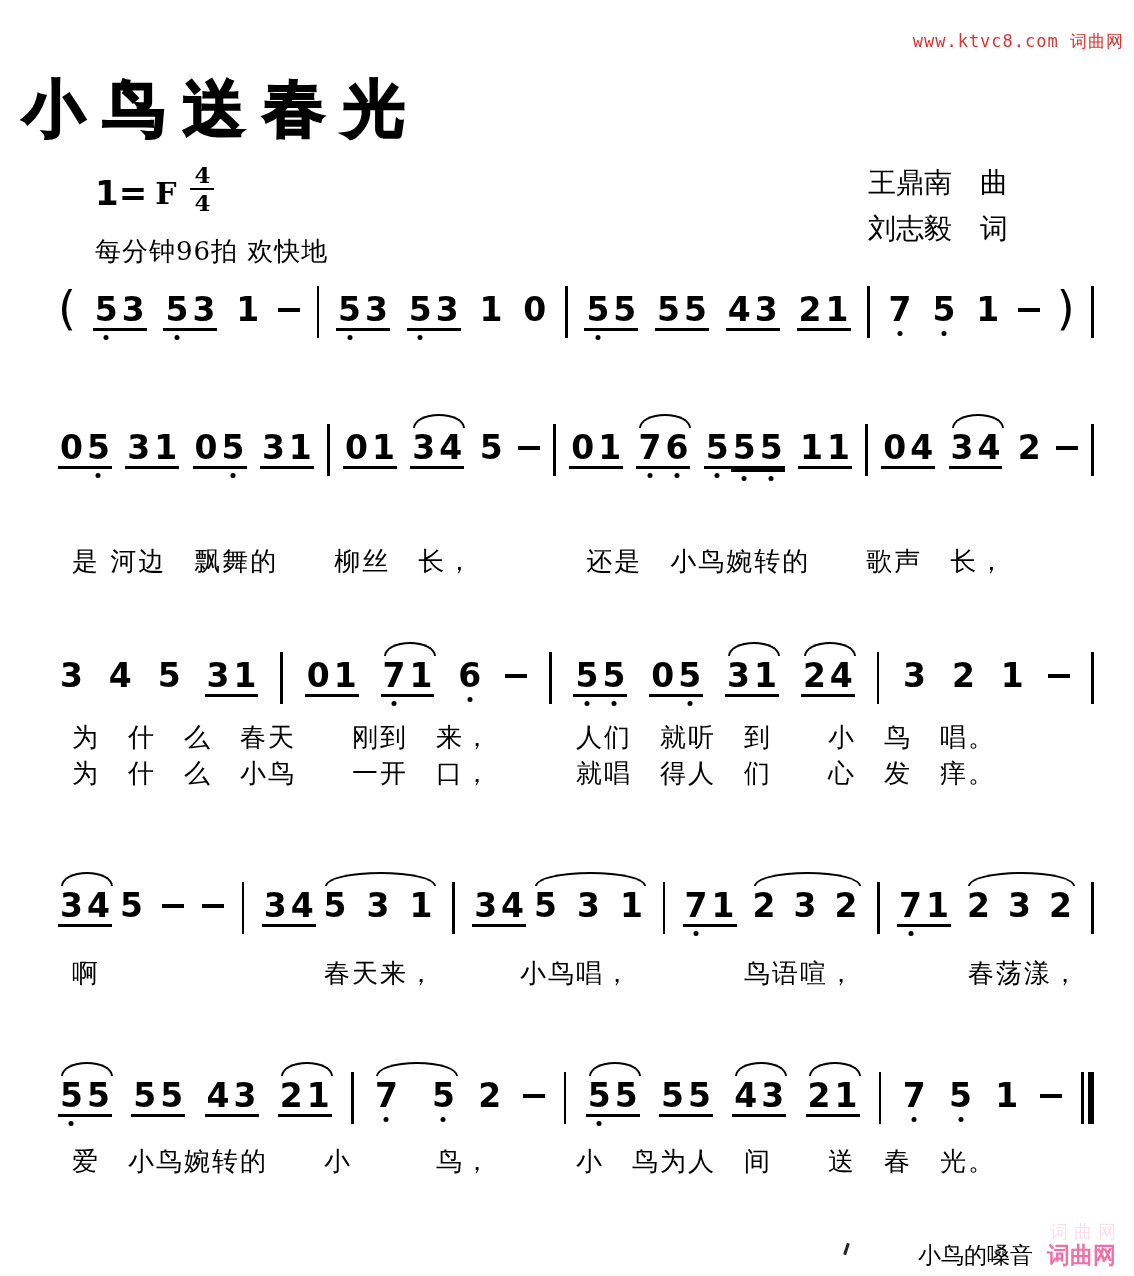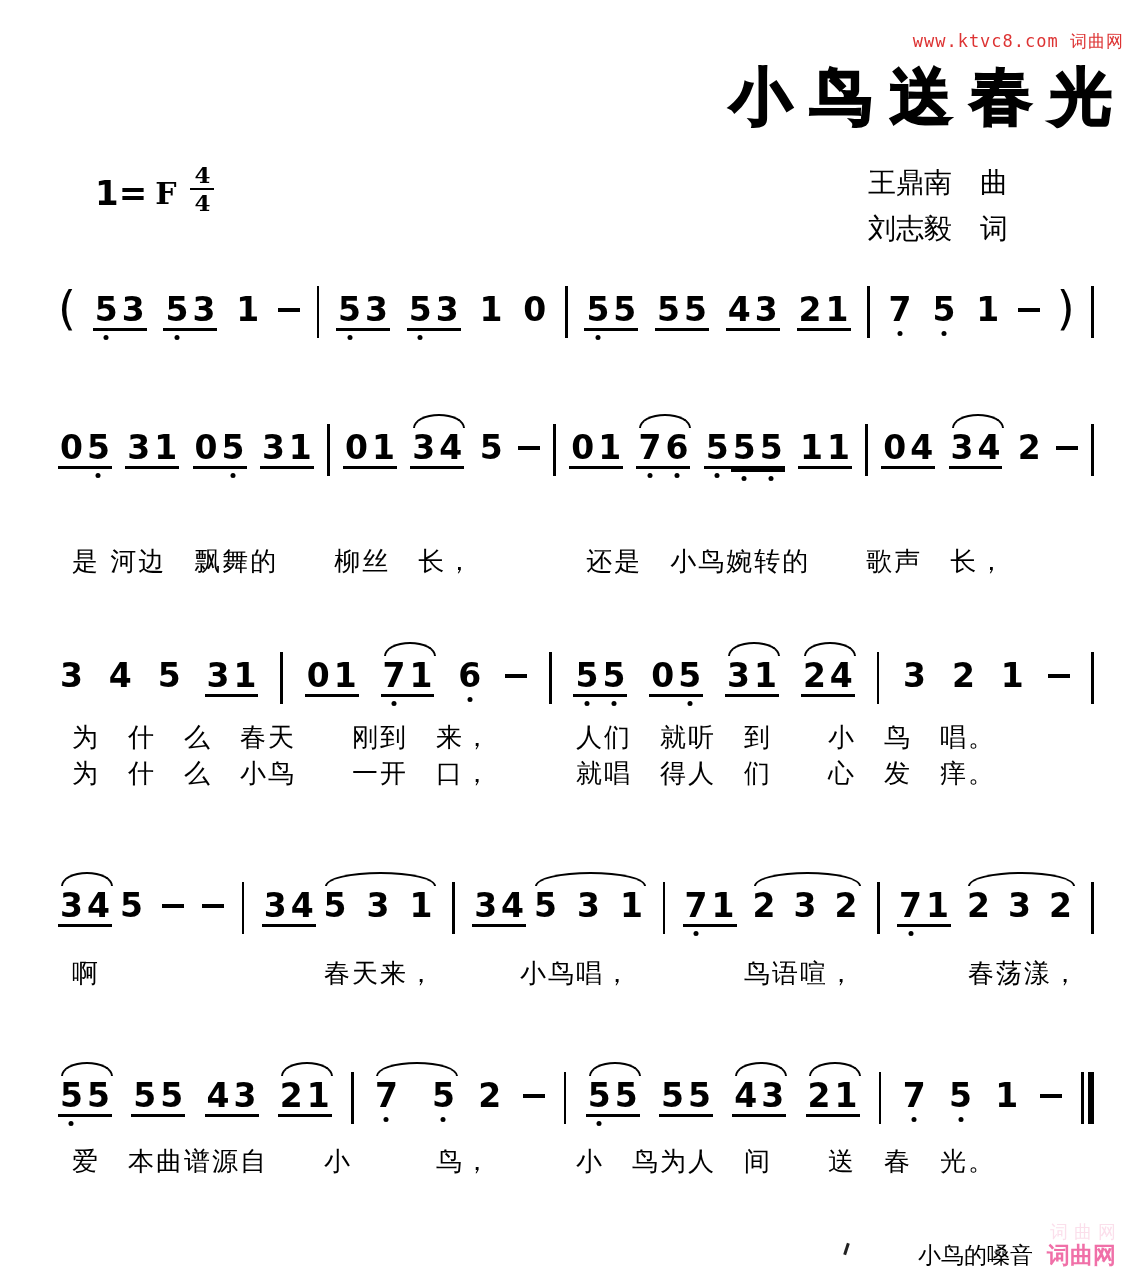--- a/index.html
+++ b/index.html
@@ -2,21 +2,21 @@
 <html style="--red: #dd3333; --pink: #f070a8;"><head>
 <meta charset="utf-8">
 <style>
   html,body{margin:0;padding:0;background:#fff;}
   .page{position:relative;width:1134px;height:1276px;background:#ffffff;overflow:hidden;
         font-family:"DejaVu Serif", serif;color:#000;}
 
   .wm-top{position:absolute;top:2px;right:10px;font:400 17px "DejaVu Sans Mono",monospace;
           color:var(--red,#dd3333);letter-spacing:1px;margin-top:28px;}
 
-  .title{position:absolute;top:56px;left:0;right:0;margin:4px;text-align:right;
+  .title{position:absolute;top:56px;left:0;right:0;margin:16px;text-align:left;
          font:900 62px/1.2 "DejaVu Serif",serif;letter-spacing:18px;padding-left:7px;
          -webkit-text-stroke:2px #000;}
 
   .keyrow{position:absolute;top:170px;left:95px;display:flex;align-items:center;}
   .k1{font:700 34px "DejaVu Sans",sans-serif;}
   .kf{font:700 30px "DejaVu Serif",serif;margin-left:8px;}
   .frac{display:inline-flex;flex-direction:column;align-items:center;margin-left:14px;margin-top:-8px;}
   .fn{font:700 23px/26px "DejaVu Serif",serif;border-bottom:2.5px solid #000;padding:0 4px;}
   .fd{font:700 23px/26px "DejaVu Serif",serif;}
 
@@ -66,20 +66,21 @@
 
   <div class="keyrow">
     <span class="k1">1=</span>
     <span class="kf">F</span>
     <span class="frac">
       <span class="fn">4</span>
       <span class="fd">4</span>
     </span>
   </div>
 
+  <div class="tempo">每分钟96拍 欢快地</div>
 
   <div class="credits">
     <div>王鼎南　曲</div>
     <div>刘志毅　词</div>
   </div>
 
   <div class="sys" style="top:270px">
       <span class="paren">(</span>
       <span class="grp">
         <span class="nch u1"><span class="nv">5</span><span class="ldot"></span></span>
@@ -375,21 +376,21 @@
       <span class="endbar">
         <i class="thin"></i>
         <i class="thick"></i>
       </span>
     </div>
 
   <div class="lyr" style="top:720px">为　什　么　春天　　刚到　来，　　　人们　就听　到　　小　鸟　唱。</div>
   <div class="lyr" style="top:544px">是 河边　飘舞的　　柳丝　长，　　　　还是　小鸟婉转的　　歌声　长，</div>
   <div class="lyr" style="top:756px">为　什　么　小鸟　　一开　口，　　　就唱　得人　们　　心　发　痒。</div>
   <div class="lyr" style="top:956px">啊　　　　　　　　春天来，　　　小鸟唱，　　　　鸟语喧，　　　　春荡漾，</div>
-  <div class="lyr" style="top:1144px">爱　本曲谱源自　　小　　　鸟，　　　小　鸟为人　间　　送　春　光。</div>
+  <div class="lyr" style="top:1144px">爱　小鸟婉转的　　小　　　鸟，　　　小　鸟为人　间　　送　春　光。</div>
 
   <div class="ghost">词曲网</div>
   <div class="artifact"></div>
 
   <div class="footer">
     <span>小鸟的嗓音</span><span class="site">词曲网</span>
   </div>
 
 </div>
 

